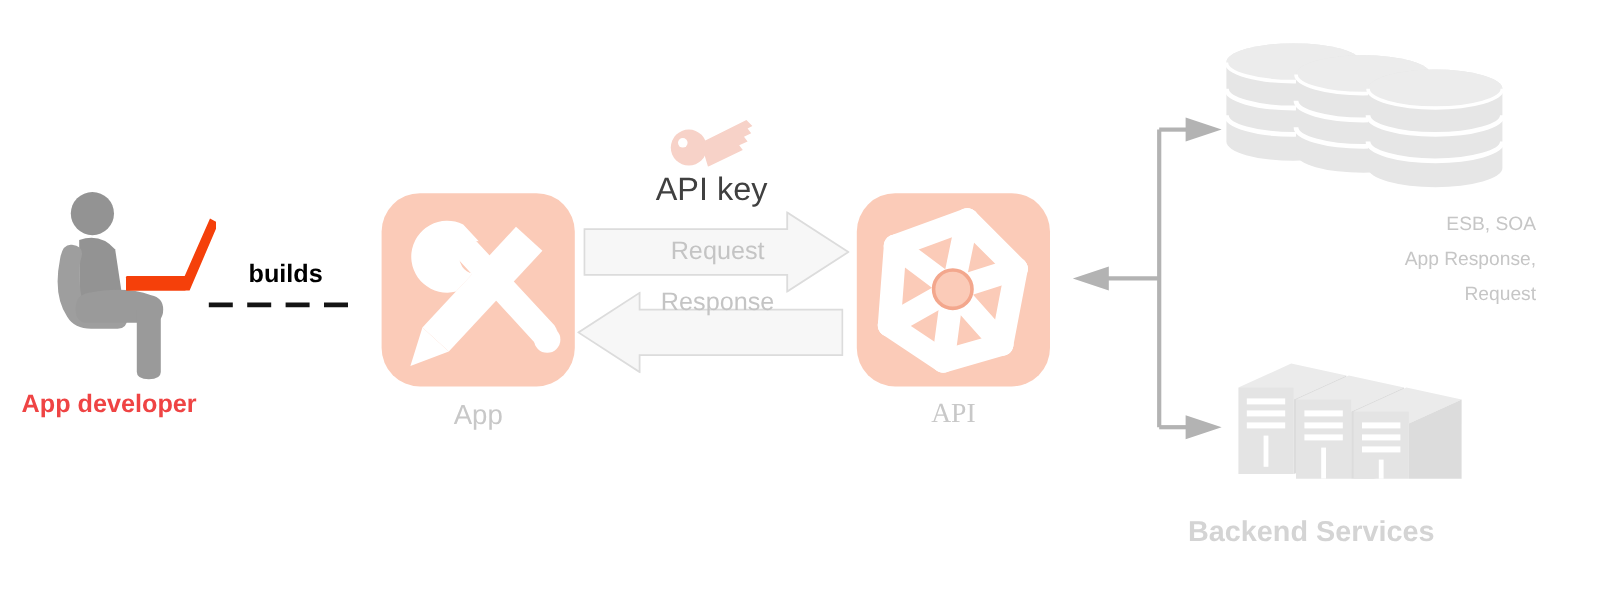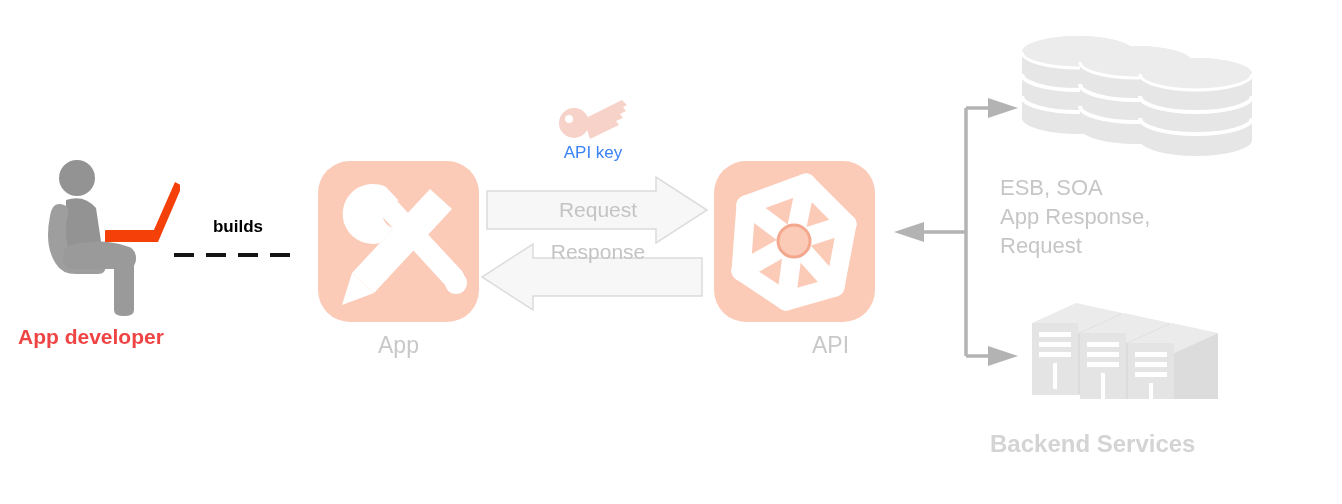--- a/index.html
+++ b/index.html
@@ -19,64 +19,64 @@
   #developer-figure{left:40px;top:158px;width:140px;height:160px;}
   #developer-label{
     left:18px;top:325px;width:220px;
     font-size:21px;font-weight:bold;color:#ef4444;
     letter-spacing:0px;white-space:nowrap;
   }
 
   
   #builds-label{
     left:183px;top:217px;width:110px;
-    font-size:17px;font-weight:bold;color:#000000;
+    font-size:21px;font-weight:bold;color:#000000;
     text-align:center;white-space:nowrap;
   }
   #builds-dashes{left:172px;top:245px;width:130px;height:8px;}
 
   
   .node-box{
     width:161px;height:161px;border-radius:32px;
     background:#fbcbb8;
   }
   #app-box{left:318px;top:161px;}
   #api-box{left:714px;top:161px;}
   .node-label{
     font-size:23px;color:#c8c8c8;font-weight:normal;
     text-align:center;width:161px;white-space:nowrap;
   }
   #app-label{left:318px;top:332px;}
-  #api-label{left:750px;top:332px;}
+  #api-label{left:714px;top:332px;font-family:Liberation Serif, serif;}
 
   
   #api-key-icon{left:558px;top:97px;width:70px;height:42px;}
   #api-key-label{
     left:505px;top:143px;width:176px;text-align:center;
-    font-size:17px;color:#3b82f6;white-space:nowrap;
+    font-size:27px;color:#404040;white-space:nowrap;
   }
 
   
   #request-arrow{left:486px;top:176px;width:222px;height:68px;}
   #response-arrow{left:481px;top:243px;width:222px;height:68px;}
   .arrow-text{
     font-size:21px;color:#c4c4c4;text-align:center;white-space:nowrap;
   }
   #request-text{left:500px;top:198px;width:196px;}
   #response-text{left:500px;top:240px;width:196px;}
 
   
   #backend-connector{left:890px;top:90px;width:130px;height:280px;}
 
   
   #database-icon{left:1018px;top:36px;width:240px;height:124px;}
   #servers-icon{left:1028px;top:283px;width:228px;height:116px;}
 
   .backend-text{
-    font-size:22px;color:#c6c6c6;text-align:left;white-space:nowrap;
+    font-size:16px;color:#c6c6c6;text-align:right;white-space:nowrap;
     line-height:29px;
   }
   #esb-label{left:1000px;top:173px;width:280px;}
   #backend-services-label{
     left:990px;top:430px;width:300px;
     font-size:24px;font-weight:bold;color:#d4d4d4;
     text-align:left;white-space:nowrap;
   }
 </style>
 </head>

